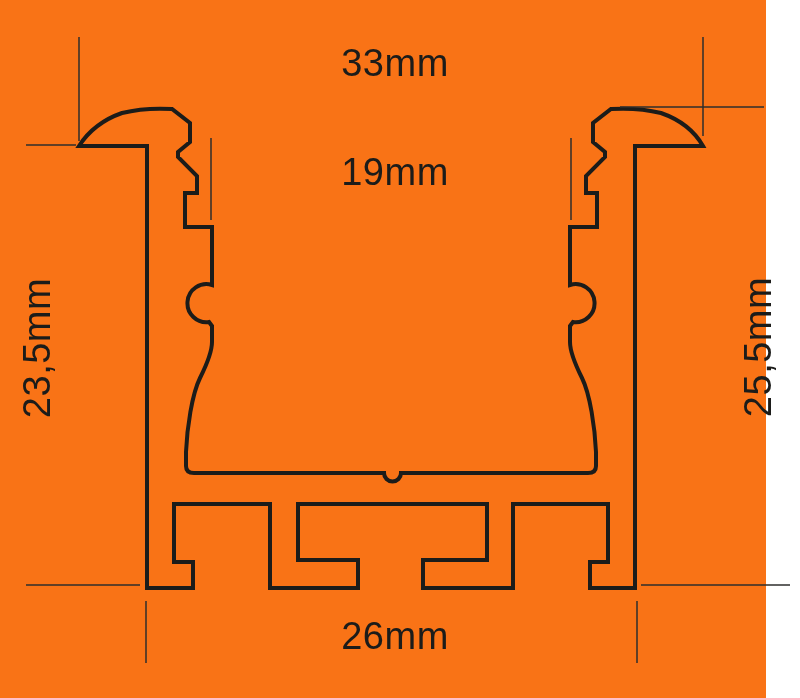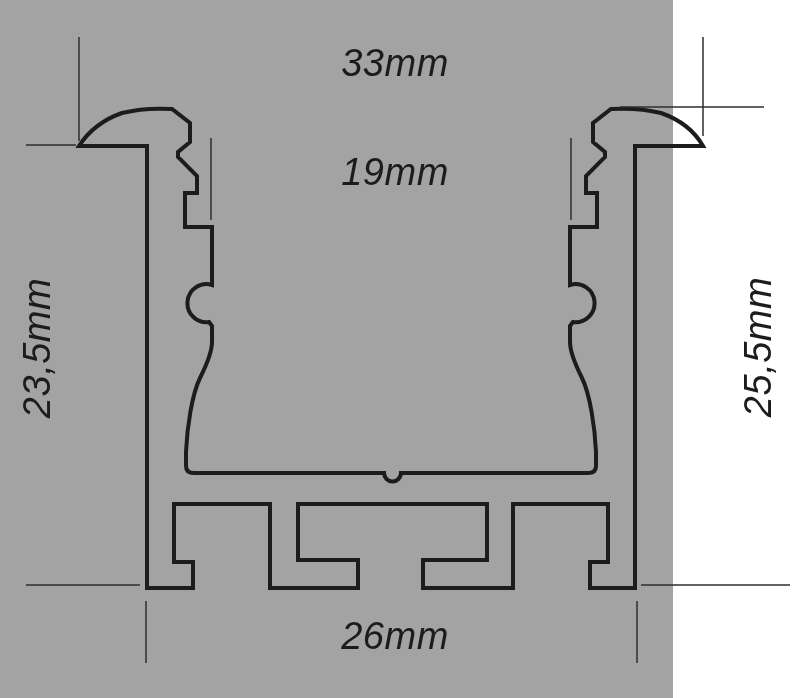--- a/index.html
+++ b/index.html
@@ -5,24 +5,23 @@
   html, body {
     margin: 0;
     padding: 0;
     background: #ffffff;
     width: 800px;
     height: 698px;
     overflow: hidden;
   }
   .drawing-wrap {
     position: relative;
-    width: 673px;
+    width: 766px;
     height: 698px;
-    background: #a3a3a3;
-    font-style: italic;
+    background: #f97316;
   }
   svg {
     display: block;
   }
   .dim-text {
     font-family: "Liberation Sans", "DejaVu Sans", sans-serif;
     font-size: 38px;
     font-weight: 400;
     letter-spacing: 0.5px;
     fill: #1c1c1a;

